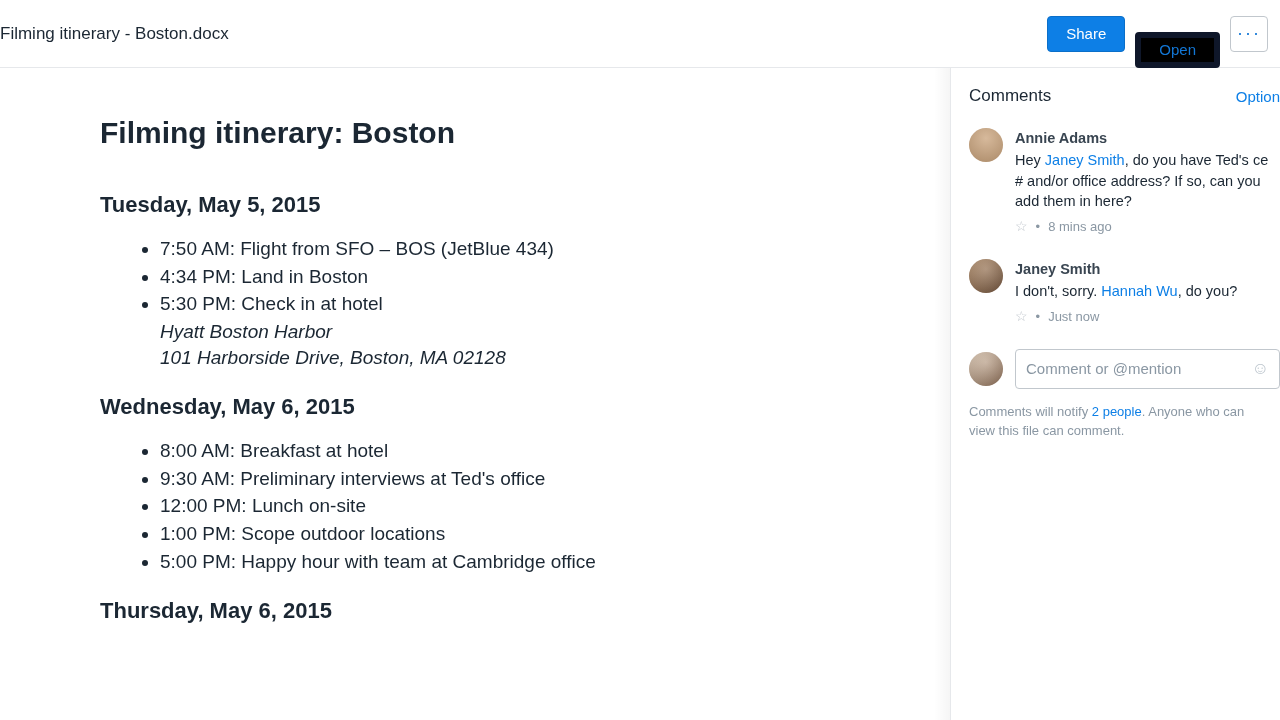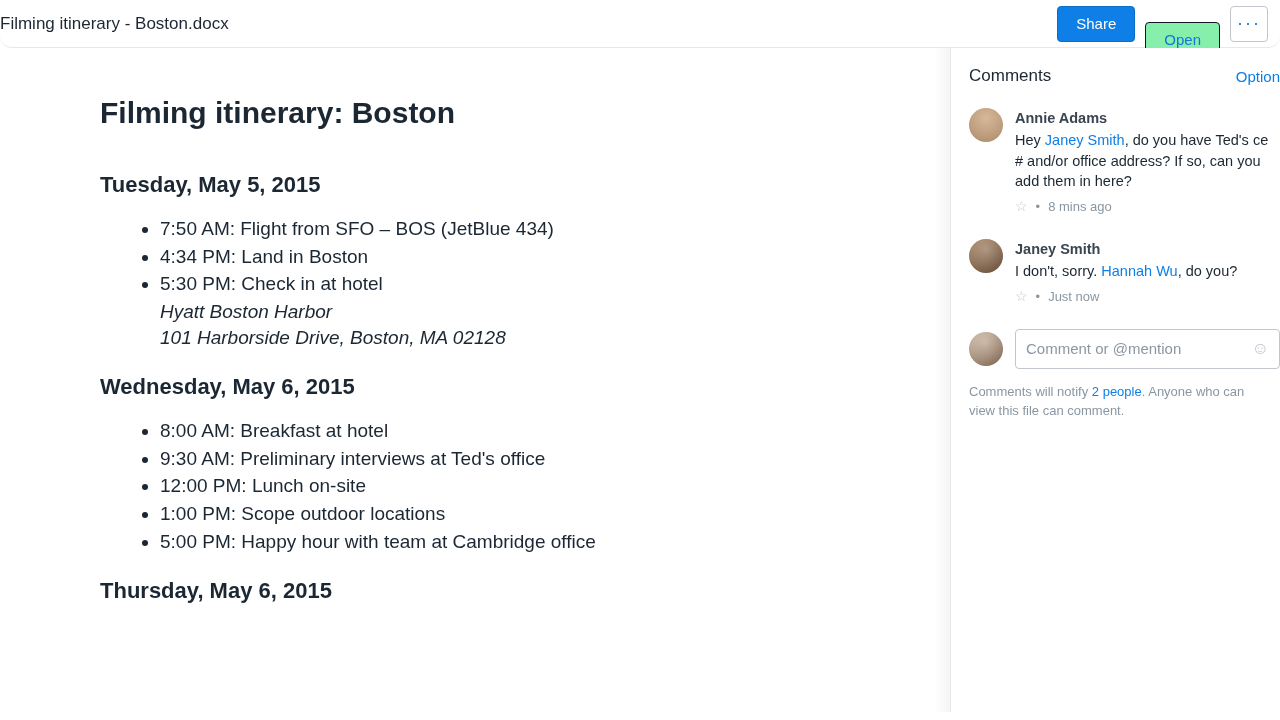--- a/index.html
+++ b/index.html
@@ -1,43 +1,42 @@
 <!DOCTYPE html>
 <html><head>
 <meta charset="utf-8">
 <style>
   * { box-sizing: border-box; margin: 0; padding: 0; }
   html, body { height: 100%; font-family: -apple-system, BlinkMacSystemFont, "Segoe UI", Helvetica, Arial, sans-serif; color: #1b2733; }
   body { width: 1280px; height: 720px; overflow: hidden; background: #fff; }
 
   .topbar {
-    height: 48px;
+    height: 68px;
     border-bottom: 1px solid #e6e8eb;
     display: flex;
     align-items: center;
     justify-content: space-between;
     padding: 0 12px 0 0;
-    border-radius: 12px;
   }
   .file-title { font-size: 17px; color: #1b2733; padding-left: 0; }
   .topbar-actions { display: flex; gap: 10px; align-items: center; padding-left: 8px; }
 
   .btn {
     height: 36px;
     display: inline-flex;
     align-items: center;
     justify-content: center;
     padding: 0 18px;
     border-radius: 4px;
     font-size: 15px;
     cursor: pointer;
     user-select: none;
   }
   .btn-primary { background: #0d7fe6; color: #fff; border: 1px solid #0b6fc9; }
-  .btn-secondary { background: #86efac; color: #1277d6; border: 1px solid #0f172a; margin-top: 32px; }
+  .btn-secondary { background: #000000; color: #1277d6; border: 6px solid #0f172a; margin-top: 32px; }
   .btn-more { width: 38px; padding: 0; background: #fff; border: 1px solid #c1c7cd; color: #1277d6; font-size: 18px; letter-spacing: 2px; }
 
   .main { display: flex; height: calc(720px - 56px); }
   .doc-area { flex: 1; overflow: hidden; background: #fff; position: relative; }
   .doc-scrollhint { position: absolute; right: 0; top: 0; bottom: 0; width: 16px; background: linear-gradient(to right, rgba(0,0,0,0), rgba(0,0,0,0.04)); }
   .doc-page {
     padding: 48px 0 0 100px;
     font-family: "Helvetica Neue", Arial, sans-serif;
   }
   .doc-title { font-size: 30px; font-weight: 700; margin-bottom: 42px; }

